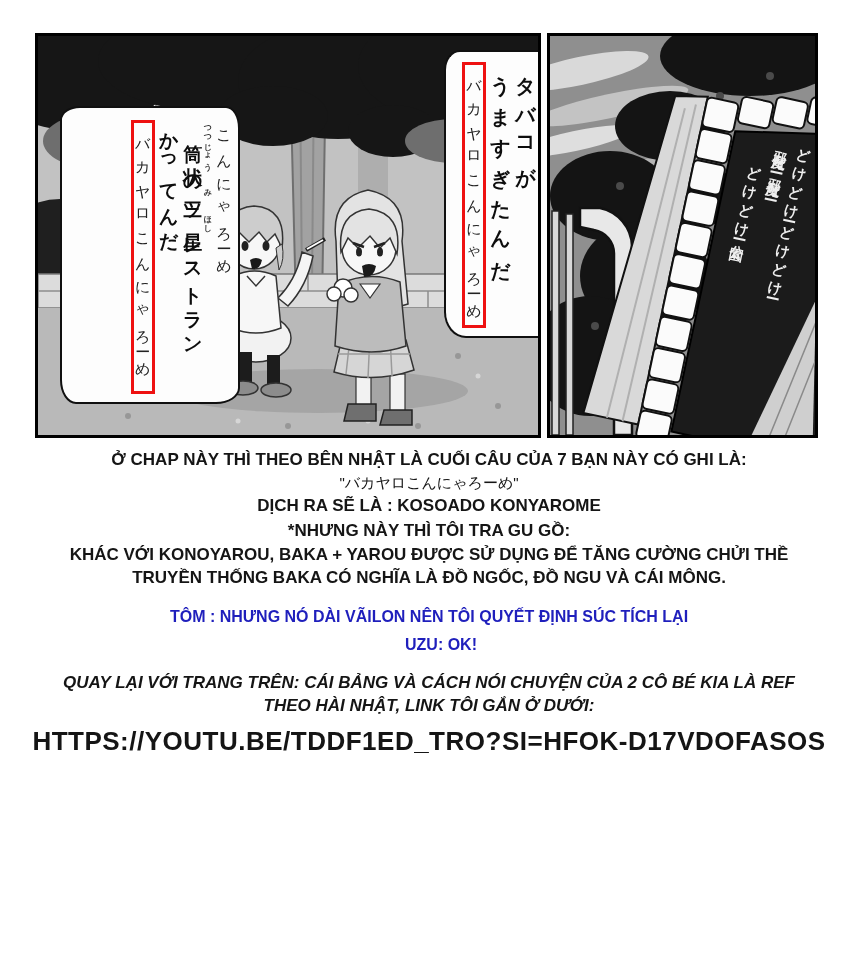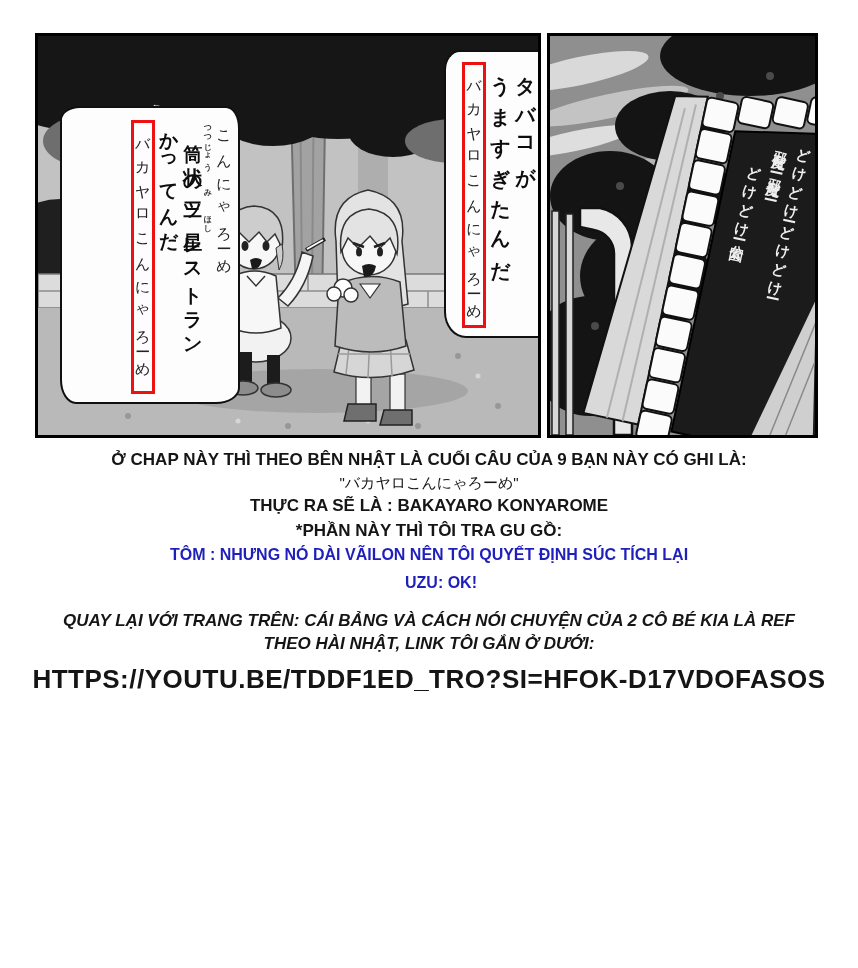--- a/index.html
+++ b/index.html
@@ -238,23 +238,24 @@
     </svg>
 
     <div class="vtext" id="sign-text">
       <div class="col">どけどけーどけどけー</div>
       <div class="col" style="margin-top:6px">邪魔だー邪魔だー</div>
       <div class="col" style="margin-top:28px">どけどけー公園</div>
     </div>
   </div>
 
   <div class="notes">
-    <p class="n-gap-s">Ở CHAP NÀY THÌ THEO BÊN NHẬT LÀ CUỐI CÂU CỦA 9 BẠN NÀY CÓ GHI LÀ:</p>
+    <p class="n-gap-s">Ở CHAP NÀY THÌ THEO BÊN NHẬT LÀ CUỐI CÂU CỦA 7 BẠN NÀY CÓ GHI LÀ:</p>
     <p class="n-gap-s jap-quote">"バカヤロこんにゃろーめ"</p>
-    <p class="n-gap-s">THỰC RA SẼ LÀ : BAKAYARO KONYAROME</p>
-    <p class="n-gap-s">*PHẦN NÀY THÌ TÔI TRA GU GỒ:</p>
+    <p class="n-gap-s">DỊCH RA SẼ LÀ : KOSOADO KONYAROME</p>
+    <p class="n-gap-s">*NHƯNG NÀY THÌ TÔI TRA GU GỒ:</p>
+    <p class="para3">KHÁC VỚI KONOYAROU,  BAKA + YAROU ĐƯỢC SỬ DỤNG ĐỂ TĂNG CƯỜNG CHỬI THỀ TRUYỀN THỐNG BAKA CÓ NGHĨA LÀ ĐỒ NGỐC, ĐỒ NGU VÀ CÁI MÔNG.</p>
     <p class="blue blue1">TÔM : NHƯNG NÓ DÀI VÃILON NÊN TÔI QUYẾT ĐỊNH SÚC TÍCH LẠI</p>
     <p class="blue blue2">UZU: OK!</p>
     <p class="para4">QUAY LẠI VỚI TRANG TRÊN: CÁI BẢNG VÀ CÁCH NÓI CHUYỆN CỦA 2 CÔ BÉ KIA LÀ REF THEO HÀI NHẬT, LINK TÔI GẮN Ở DƯỚI:</p>
     <p class="url">HTTPS://YOUTU.BE/TDDF1ED_TRO?SI=HFOK-D17VDOFASOS</p>
   </div>
 
 </div>
 
 </body></html>

